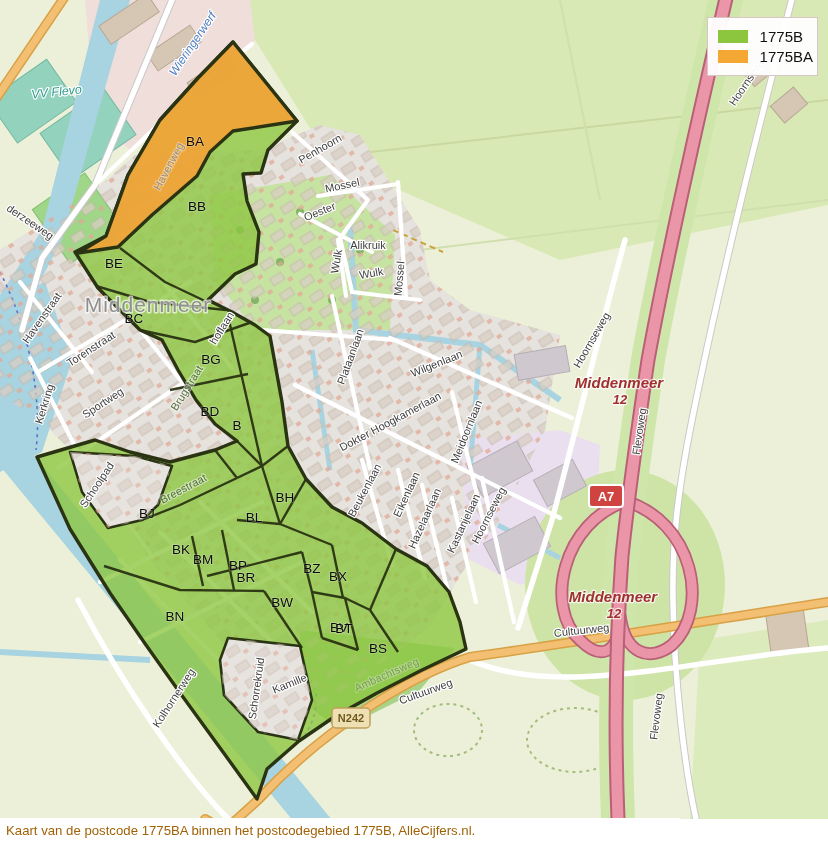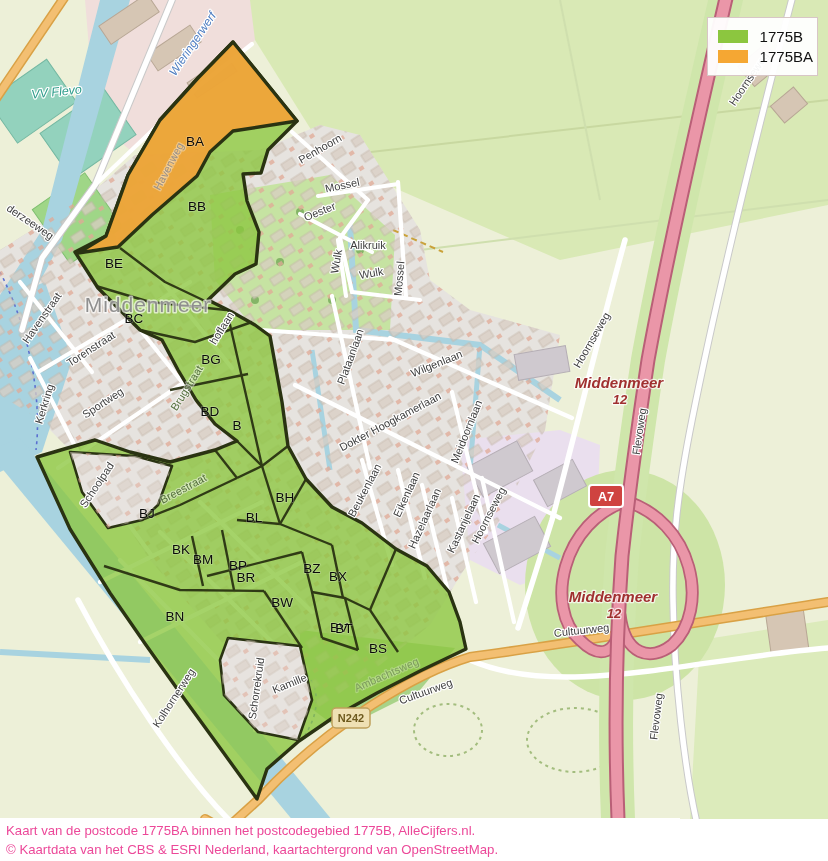--- a/index.html
+++ b/index.html
@@ -15,21 +15,21 @@
   .lbl-place{font-size:21px;fill:#8f8f8f;letter-spacing:1px;stroke:rgba(255,255,255,.65);stroke-width:3px;}
   .lbl-region{font-size:13.5px;fill:#0a0a0a;stroke:rgba(255,255,255,.25);stroke-width:1.5px;}
   .lbl-exit{font-style:italic;font-weight:bold;fill:#a03030;font-size:15px;stroke:rgba(255,255,255,.7);stroke-width:2.5px;}
   .lbl-exit2{font-style:italic;font-weight:bold;fill:#a03030;font-size:13px;stroke:rgba(255,255,255,.7);stroke-width:2.5px;}
   .shield-a7{font-weight:bold;font-size:13px;fill:#ffffff;text-anchor:middle;stroke:none;}
   .shield-n{font-weight:bold;font-size:11px;fill:#6e5a1e;text-anchor:middle;stroke:none;}
   .legend{position:absolute;right:10px;top:17px;background:rgba(255,255,255,.95);border:1px solid #d8c6c6;padding:7px 4px 7px 10px;z-index:5;}
   .legend-row{display:flex;align-items:center;margin:3px 0;}
   .legend-swatch{display:inline-block;width:30px;height:13px;margin-right:12px;}
   .legend-label{font-size:15px;color:#111;}
-  .caption{position:absolute;left:0;top:818px;width:680px;height:43px;background:#ffffff;color:#ec4899;font-size:13.2px;line-height:1.45;padding:3px 0 0 6px;box-sizing:border-box;}
+  .caption{position:absolute;left:0;top:818px;width:680px;height:43px;background:#ffffff;color:#a16207;font-size:13.2px;line-height:1.45;padding:3px 0 0 6px;box-sizing:border-box;}
 </style>
 </head>
 <body>
 
 <div class="stage">
 
   <svg class="map" viewBox="0 0 828 819" xmlns="http://www.w3.org/2000/svg">
     <defs>
       <pattern id="pb" width="24" height="18" patternUnits="userSpaceOnUse" patternTransform="rotate(-33)">
         <rect x="2" y="3" width="13" height="8" fill="#d9cdc3" stroke="#c3b5a8" stroke-width="1"></rect>
@@ -302,15 +302,14 @@
       <span class="legend-label">1775B</span>
     </div>
     <div class="legend-row">
       <span class="legend-swatch" style="background: rgb(245, 167, 51);"></span>
       <span class="legend-label">1775BA</span>
     </div>
   </div>
 
   <div class="caption">
     <div>Kaart van de postcode 1775BA binnen het postcodegebied 1775B, AlleCijfers.nl.</div>
-    <div>© Kaartdata van het CBS &amp; ESRI Nederland, kaartachtergrond van OpenStreetMap.</div>
   </div>
 </div>
 
 </body></html>

